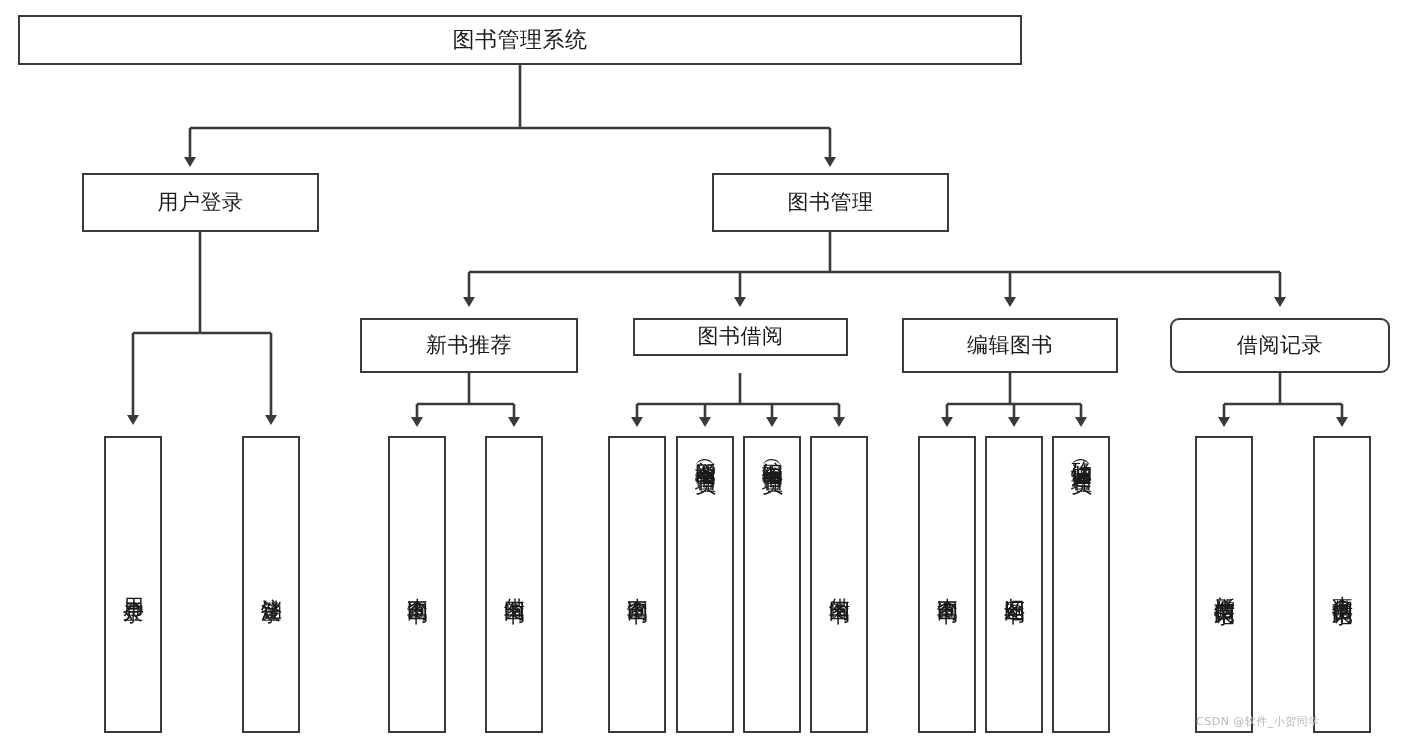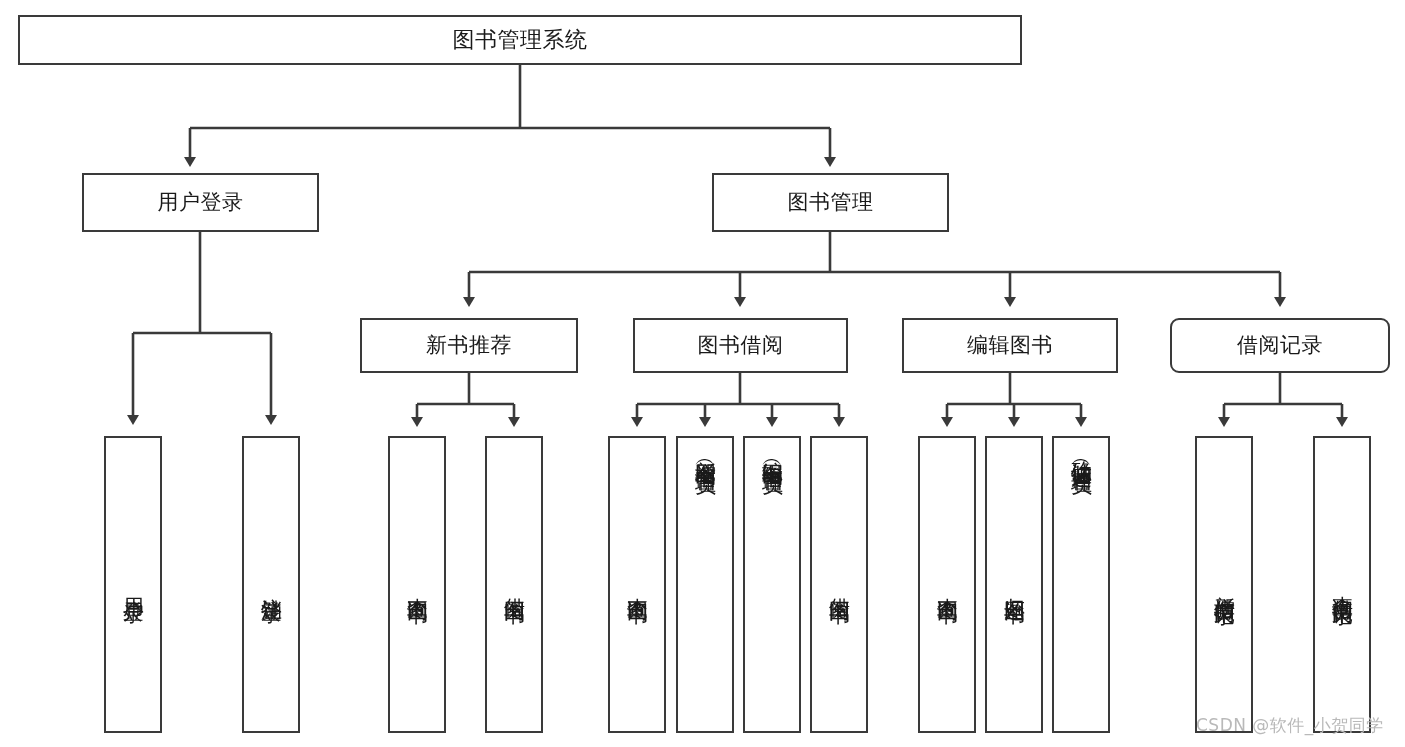--- a/index.html
+++ b/index.html
@@ -60,21 +60,21 @@
     font-size: 21px;
     line-height: 1.0;
     letter-spacing: 2px;
   }
   .v-node.centered {
     align-items: center;
     padding-top: 0;
   }
   .watermark {
     position: absolute;
-    font-size: 17px;
+    font-size: 11px;
     color: #b9b9b9;
     white-space: nowrap;
     z-index: 3;
     letter-spacing: 0.5px;
   }
 </style>
 </head>
 <body>
 
 <div id="canvas">
@@ -136,21 +136,21 @@
   <div class="node h-node" style="left:82px; top:173px; width:237px; height:59px;">
     <span class="node-label">用户登录</span>
   </div>
   <div class="node h-node" style="left:712px; top:173px; width:237px; height:59px;">
     <span class="node-label">图书管理</span>
   </div>
 
   <div class="node h-node" style="left:360px; top:318px; width:218px; height:55px;">
     <span class="node-label">新书推荐</span>
   </div>
-  <div class="node h-node" style="left:633px; top:318px; width:215px; height:55px;">
+  <div class="node h-node" style="left:633px; top:318px; width:215px; height:38px;">
     <span class="node-label">图书借阅</span>
   </div>
   <div class="node h-node" style="left:902px; top:318px; width:216px; height:55px;">
     <span class="node-label">编辑图书</span>
   </div>
   <div class="node h-node" style="left:1170px; top:318px; width:220px; height:55px;border-radius:9px;">
     <span class="node-label">借阅记录</span>
   </div>
 
   <div class="node v-node centered" style="left:104px; top:436px; width:58px; height:297px;">

